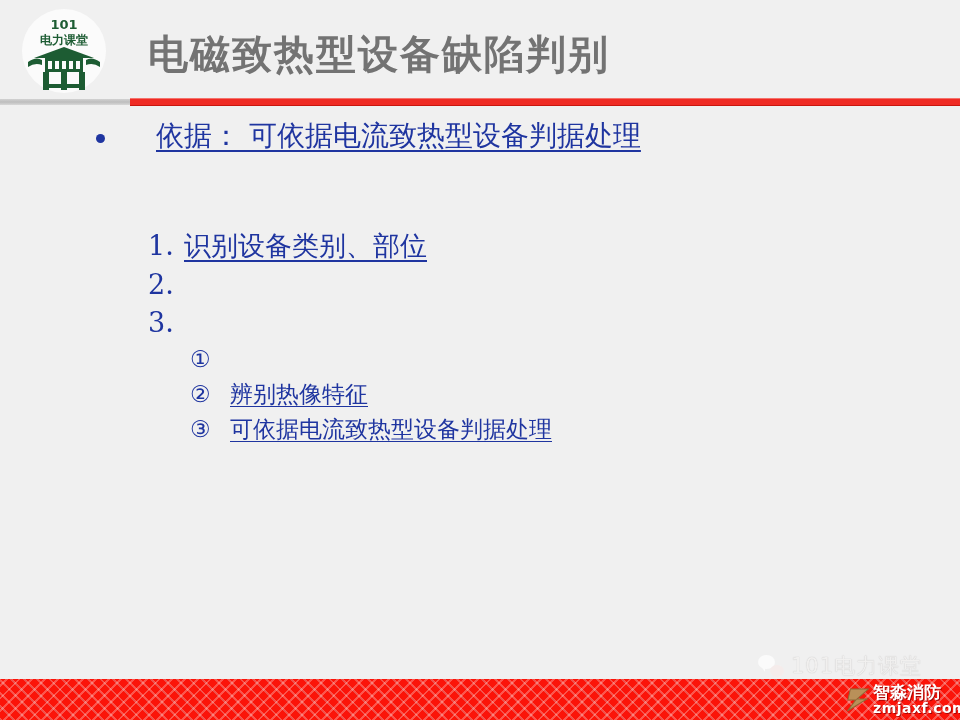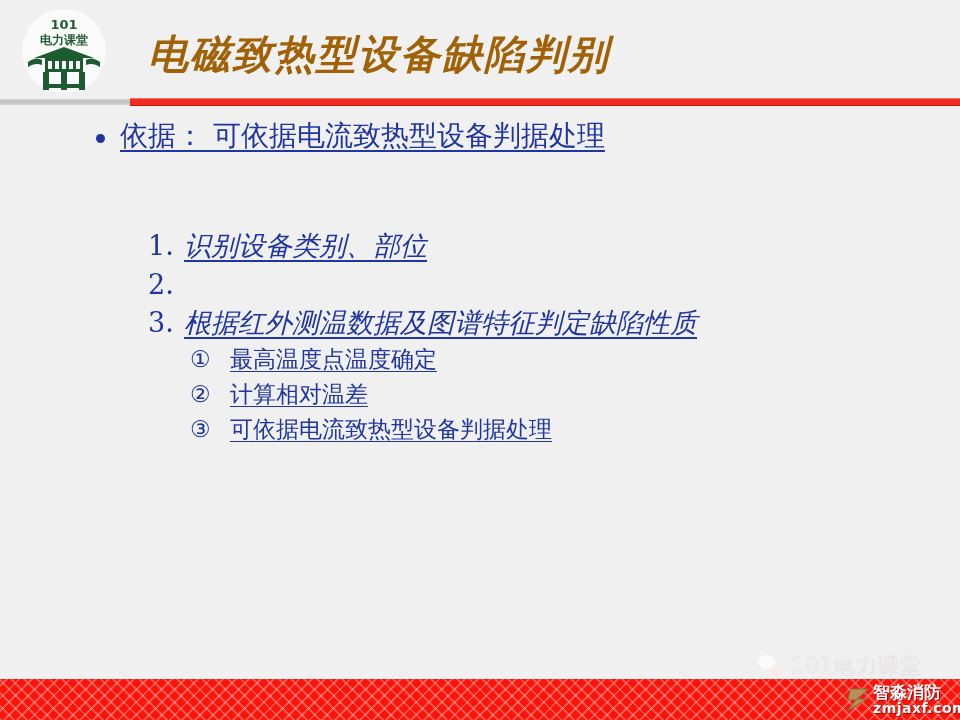--- a/index.html
+++ b/index.html
@@ -23,25 +23,24 @@
   #logo {
     position:absolute; left:12px; top:6px;
     width:104px; height:92px;
   }
 
   #title {
     position:absolute; left:148px; top:34px;
     font-family:"DejaVu Serif","Liberation Serif",serif;
     font-size:40px;
     font-weight:700;
-    color:#a16207;
+    color:#737373;
     letter-spacing:2px;
     line-height:1;
     white-space:nowrap;
-    font-style:italic;
   }
 
   #rule-gray {
     position:absolute; left:0; top:99px;
     width:130px; height:6px;
     background:linear-gradient(to bottom,#d2d2d2 0%,#bdbdbd 50%,#d8d8d8 100%);
   }
   #rule-red {
     position:absolute; left:130px; top:98px;
     width:830px; height:8px;
@@ -55,21 +54,21 @@
     position:absolute; left:0; top:120px;
     width:960px; height:500px;
     font-family:"DejaVu Serif","Liberation Serif",serif;
     color:#1f35a0;
   }
 
   .lvl1 {
     position:relative;
     display:flex;
     align-items:flex-start;
-    padding-left:64px;
+    padding-left:100px;
     font-size:28px;
     line-height:1.15;
   }
   .lvl1 .dot {
     position:absolute; left:96px; top:14px;
     width:9px; height:9px;
     border-radius:50%;
     background:#1f35a0;
   }
   .lvl1 .txt {
@@ -91,21 +90,20 @@
   .lvl2 .num {
     width:36px;
     flex:0 0 36px;
     text-decoration:none;
   }
   .lvl2 .txt {
     text-decoration:underline;
     text-underline-offset:5px;
     text-decoration-thickness:1.5px;
     white-space:nowrap;
-    font-style:italic;
   }
 
   .lvl3 {
     display:flex;
     align-items:baseline;
     padding-left:190px;
     font-size:23px;
     line-height:1.2;
     margin-top:7px;
   }
@@ -262,31 +260,29 @@
       <span class="num">1.</span>
       <span class="txt">识别设备类别、部位</span>
     </div>
 
     <div class="lvl2">
       <span class="num">2.</span>
     </div>
 
     <div class="lvl2">
       <span class="num">3.</span>
-      <span class="txt">根据红外测温数据及图谱特征判定缺陷性质</span>
     </div>
 
     <div class="lvl3">
       <span class="num">①</span>
-      <span class="txt">最高温度点温度确定</span>
     </div>
 
     <div class="lvl3">
       <span class="num">②</span>
-      <span class="txt">计算相对温差</span>
+      <span class="txt">辨别热像特征</span>
     </div>
 
     <div class="lvl3">
       <span class="num">③</span>
       <span class="txt">可依据电流致热型设备判据处理</span>
     </div>
 
   </div>
 
   <div id="footer-bar"></div>

